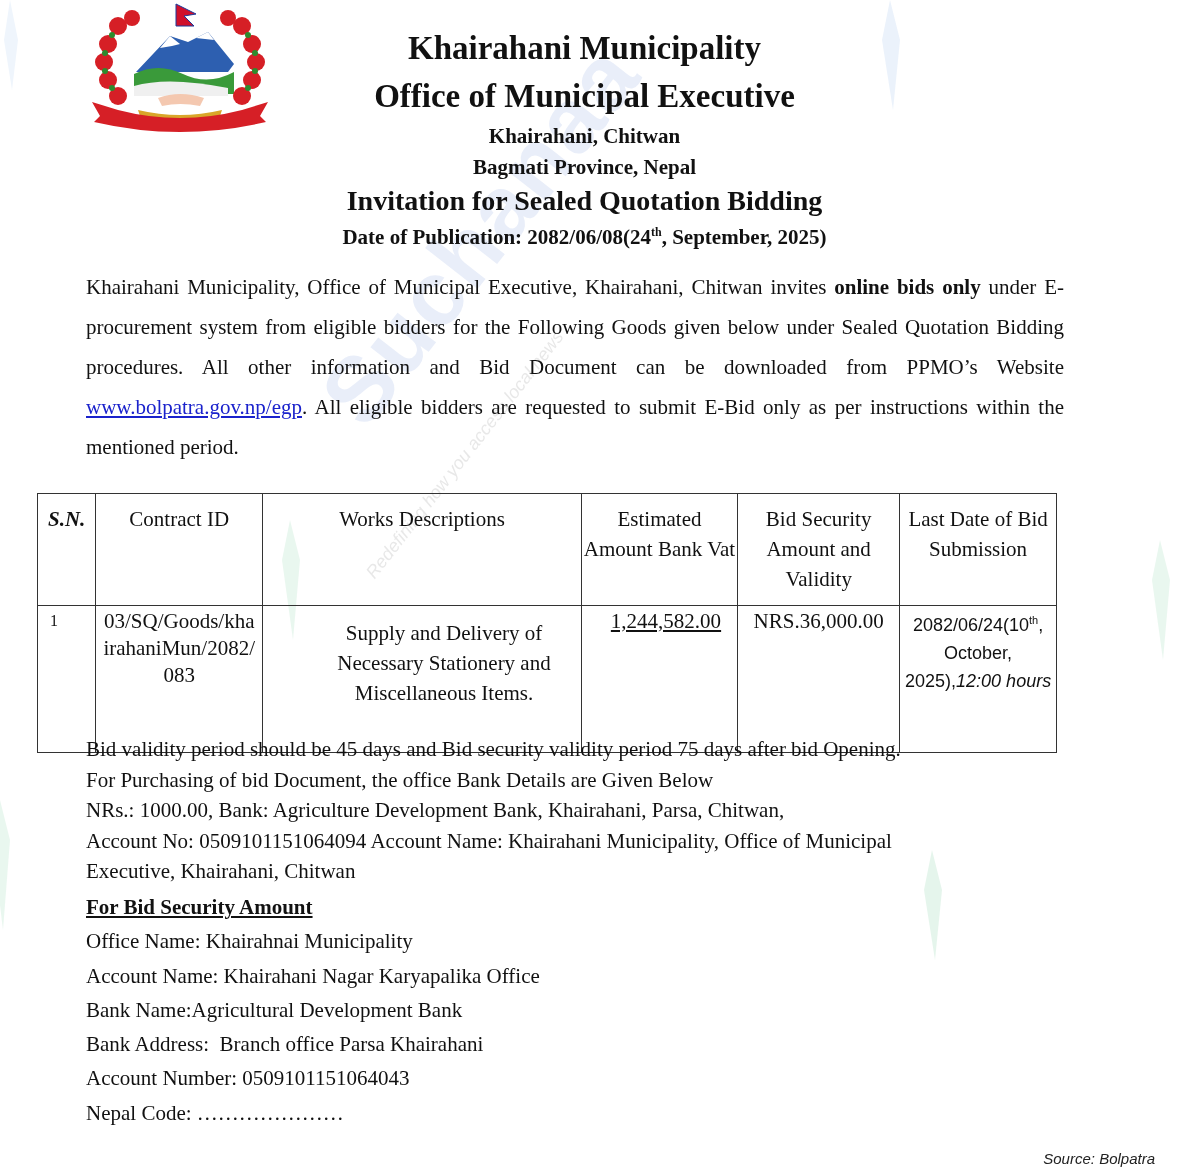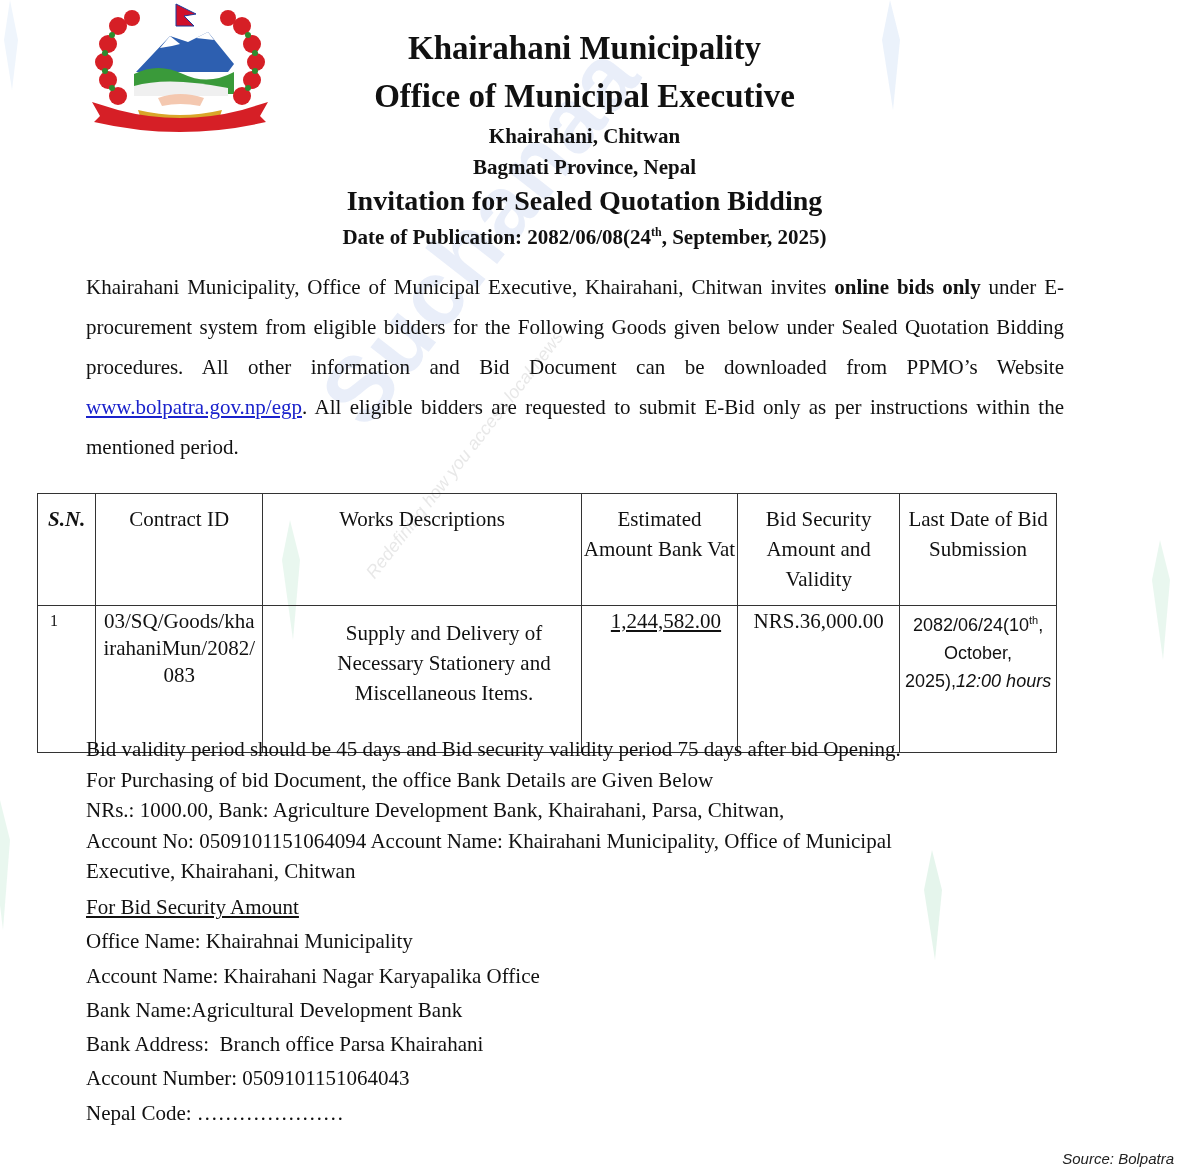--- a/index.html
+++ b/index.html
@@ -46,23 +46,23 @@
   .amt { text-align: right !important; padding-right: 16px; text-decoration: underline; }
   .date-cell { font-family: "Liberation Sans", sans-serif; font-size: 18px; line-height: 28px !important; padding-top: 0 !important; }
   .date-cell sup { font-size: 11px; }
   .date-cell i { font-style: italic; }
 
   
   .notes { position: absolute; left: 86px; top: 734px; font-size: 21px; line-height: 30.5px; }
   .notes div { white-space: nowrap; }
 
   .bs { position: absolute; left: 86px; top: 890px; font-size: 21px; line-height: 34.3px; }
-  .bs .title { font-weight: normal; text-decoration: underline; }
+  .bs .title { font-weight: bold; text-decoration: underline; }
 
-  .source { position: absolute; right: 7px; top: 1150px; font-family: "Liberation Sans", sans-serif; font-style: italic; font-size: 15px; color: #222; }
+  .source { position: absolute; right: 26px; top: 1150px; font-family: "Liberation Sans", sans-serif; font-style: italic; font-size: 15px; color: #222; }
 </style>
 </head>
 <body>
 
 <div class="wm-text">Suchanaa</div>
 <div class="wm-sub">Redefining how you access local news</div>
 <svg class="wm" style="left:0;top:0" width="1181" height="1173">
   <polygon points="890,0 900,40 893,110 882,40" fill="rgba(120,170,230,0.15)"></polygon>
   <polygon points="290,520 300,560 293,640 282,560" fill="rgba(110,200,150,0.15)"></polygon>
   <polygon points="1160,540 1170,580 1163,660 1152,580" fill="rgba(110,200,150,0.15)"></polygon>

